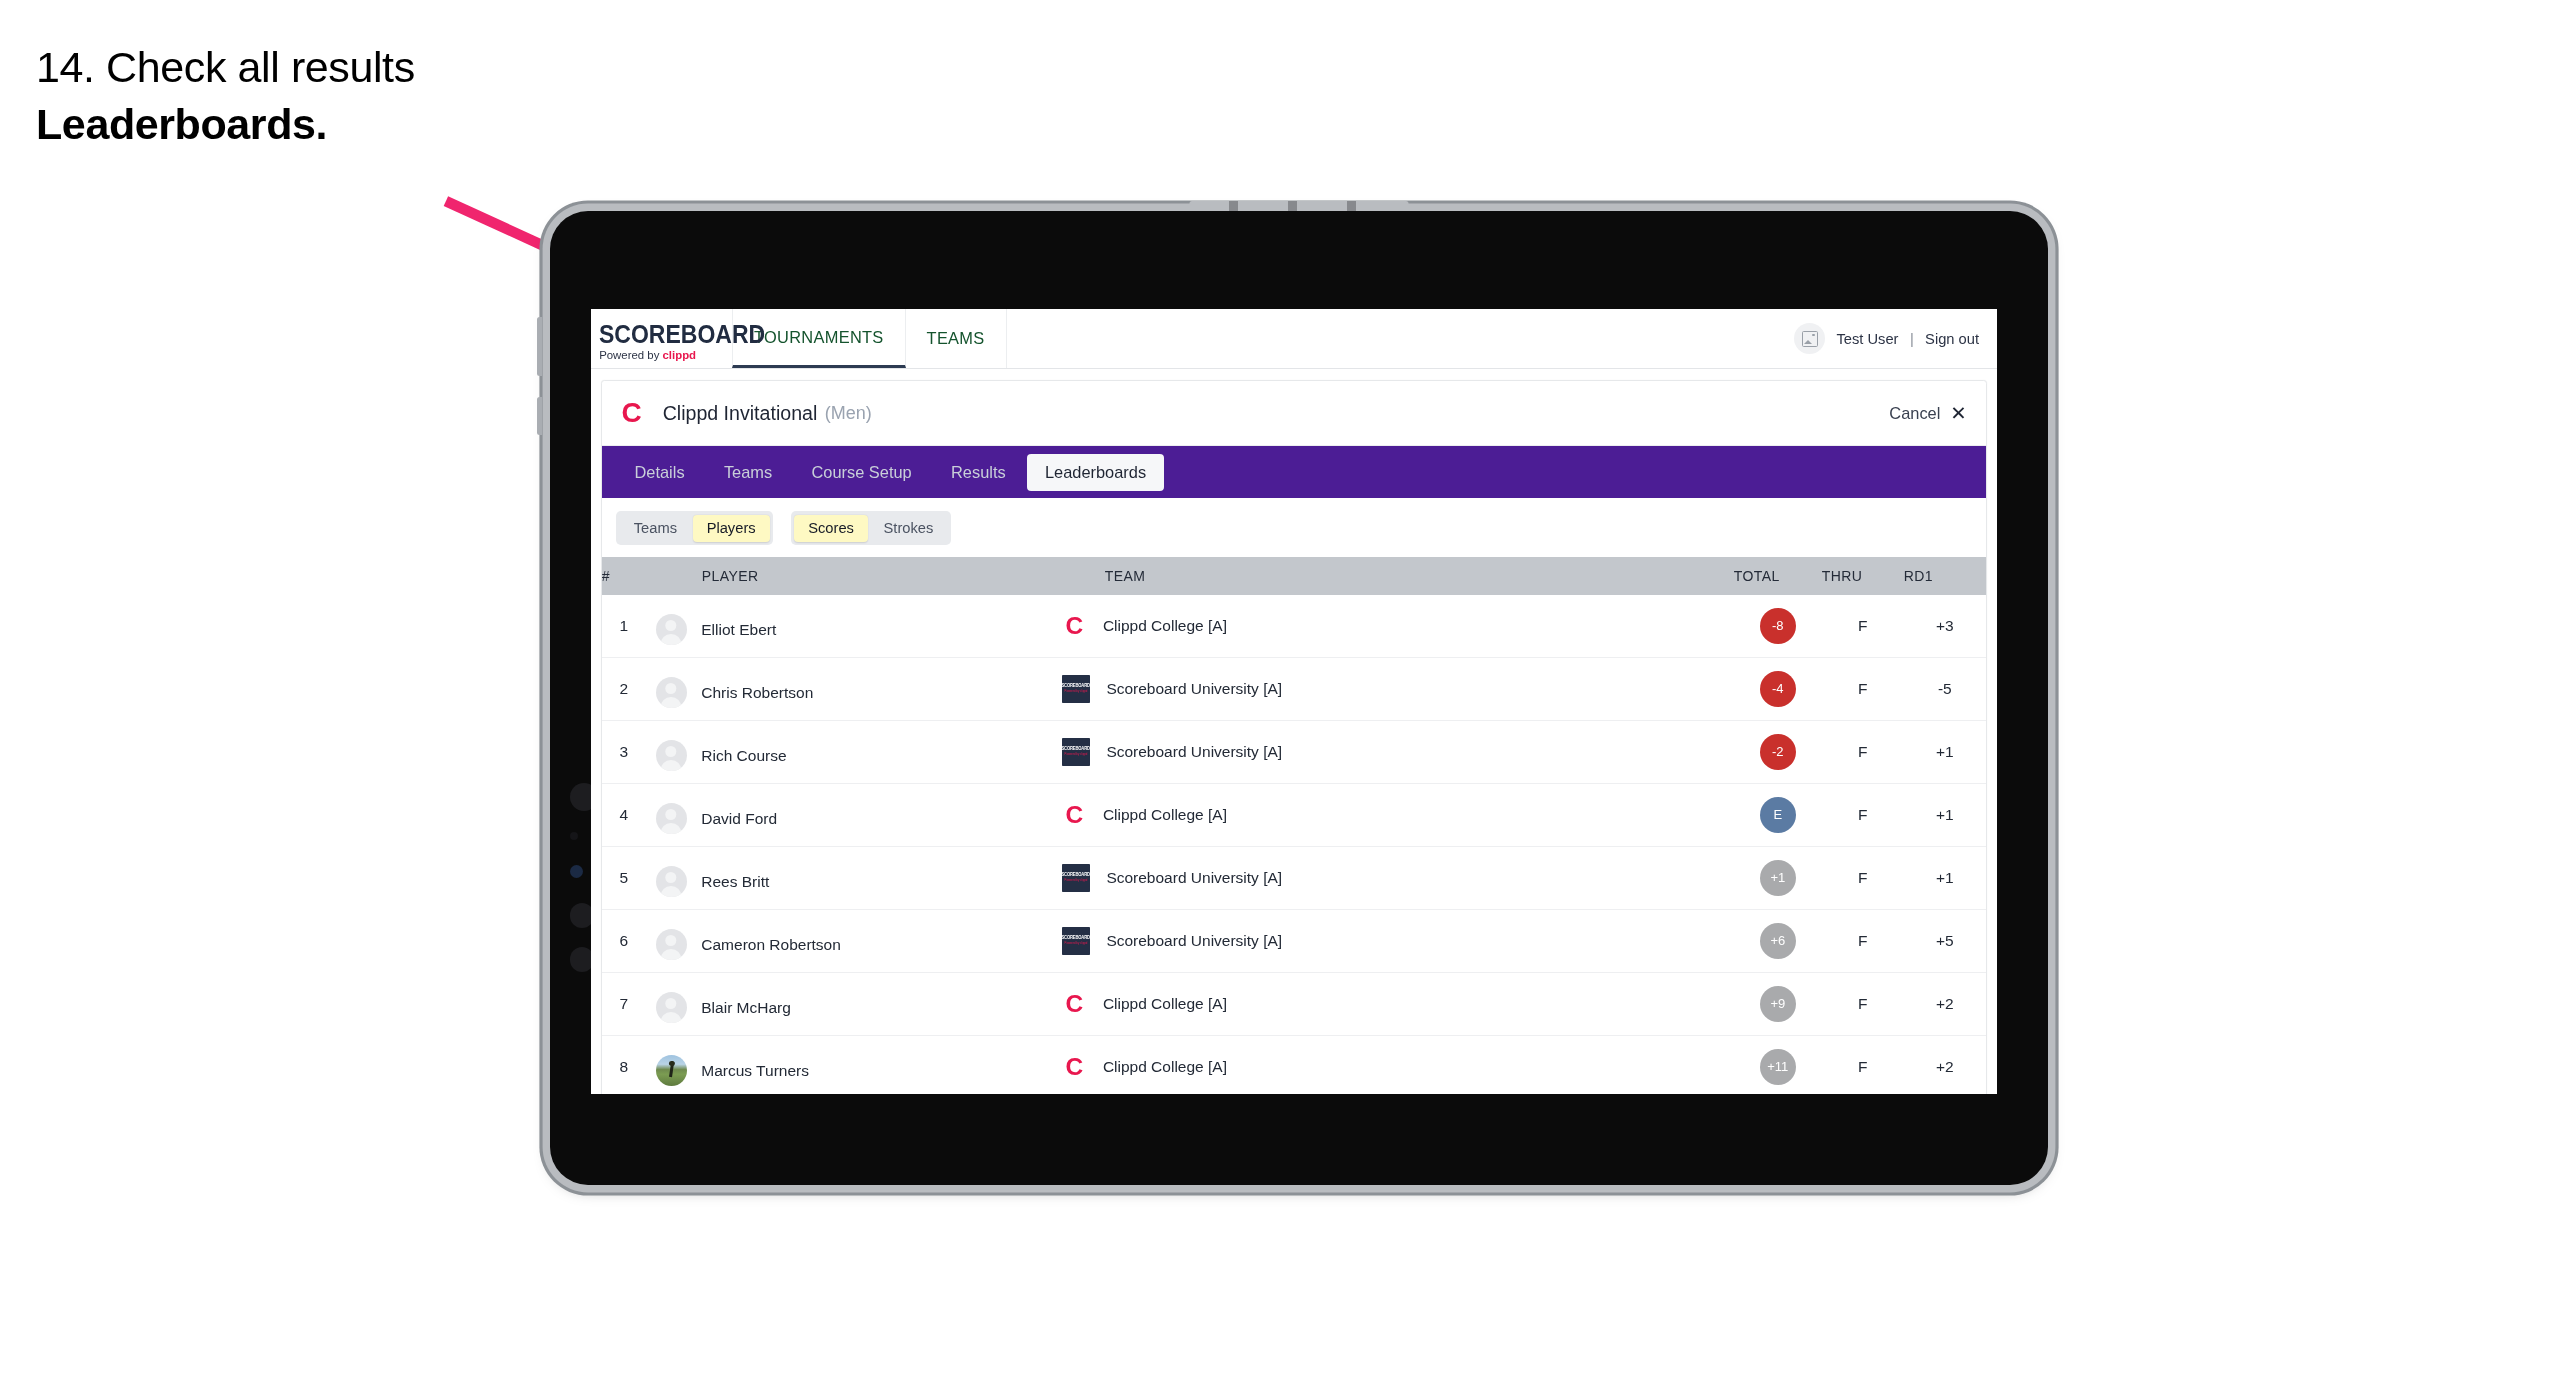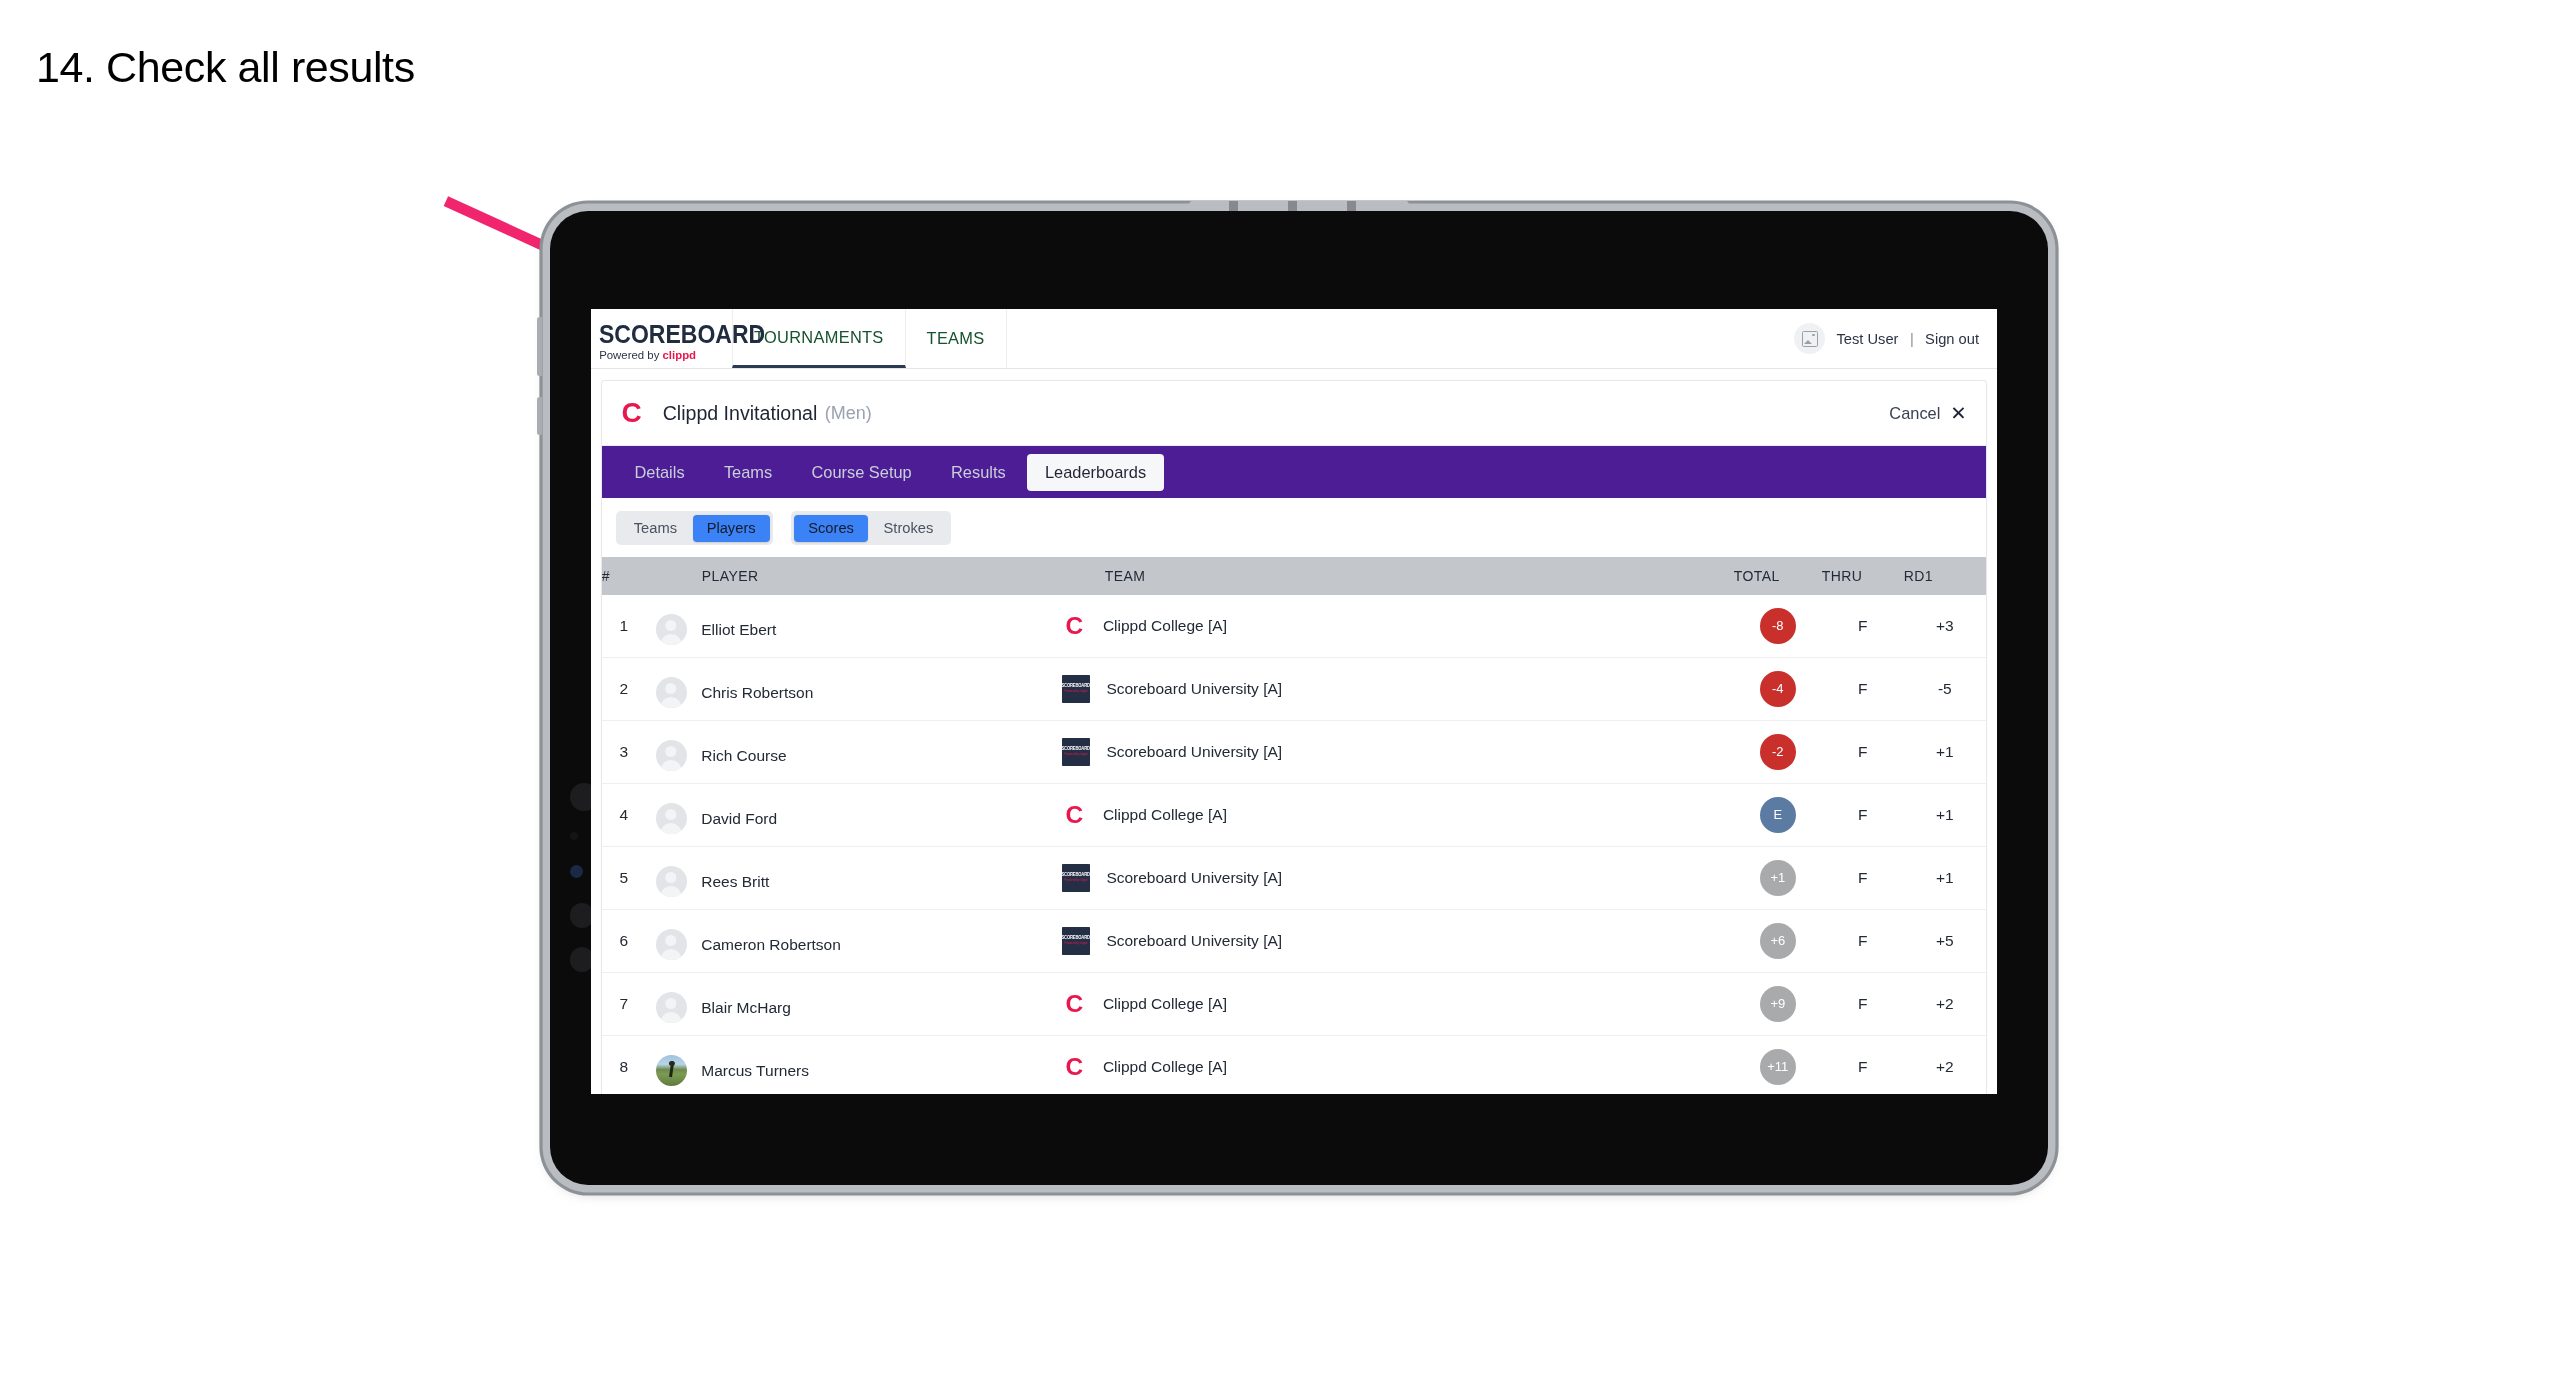--- a/index.html
+++ b/index.html
@@ -270,21 +270,21 @@
     gap: 1.6px;
   }
   .seg {
     font-size: 14.7px;
     color: #4a5261;
     padding: 5.7px 14px;
     border-radius: 4.1px;
     cursor: pointer;
   }
   .seg.active {
-    background: #3b82f6;
+    background: #fef9c3;
     color: #161b26;
     box-shadow: 0 0.8px 1.6px rgba(0,0,0,.12);
   }
 
   
   table.board {
     width: 100%;
     border-collapse: collapse;
     table-layout: fixed;
   }
@@ -419,20 +419,21 @@
   }
   .badge.under { background: #c9302c; }
   .badge.even  { background: #5b7ba3; }
   .badge.over  { background: #a9aaac; }
 </style>
 </head>
 <body>
 
 <div class="caption">
   <div>14. Check all results</div>
+  <div class="bold">Leaderboards.</div>
 </div>
 
 <svg class="arrow-svg" viewBox="0 0 740 380">
   <defs>
     <marker id="ah" markerWidth="7" markerHeight="7" refX="3.2" refY="3.5" orient="auto">
       <polygon points="0,0 7,3.5 0,7" fill="#f0256e"></polygon>
     </marker>
   </defs>
   <line x1="6" y1="6" x2="648" y2="300" stroke="#f0256e" stroke-width="13" marker-end="url(#ah)"></line>
 </svg>

